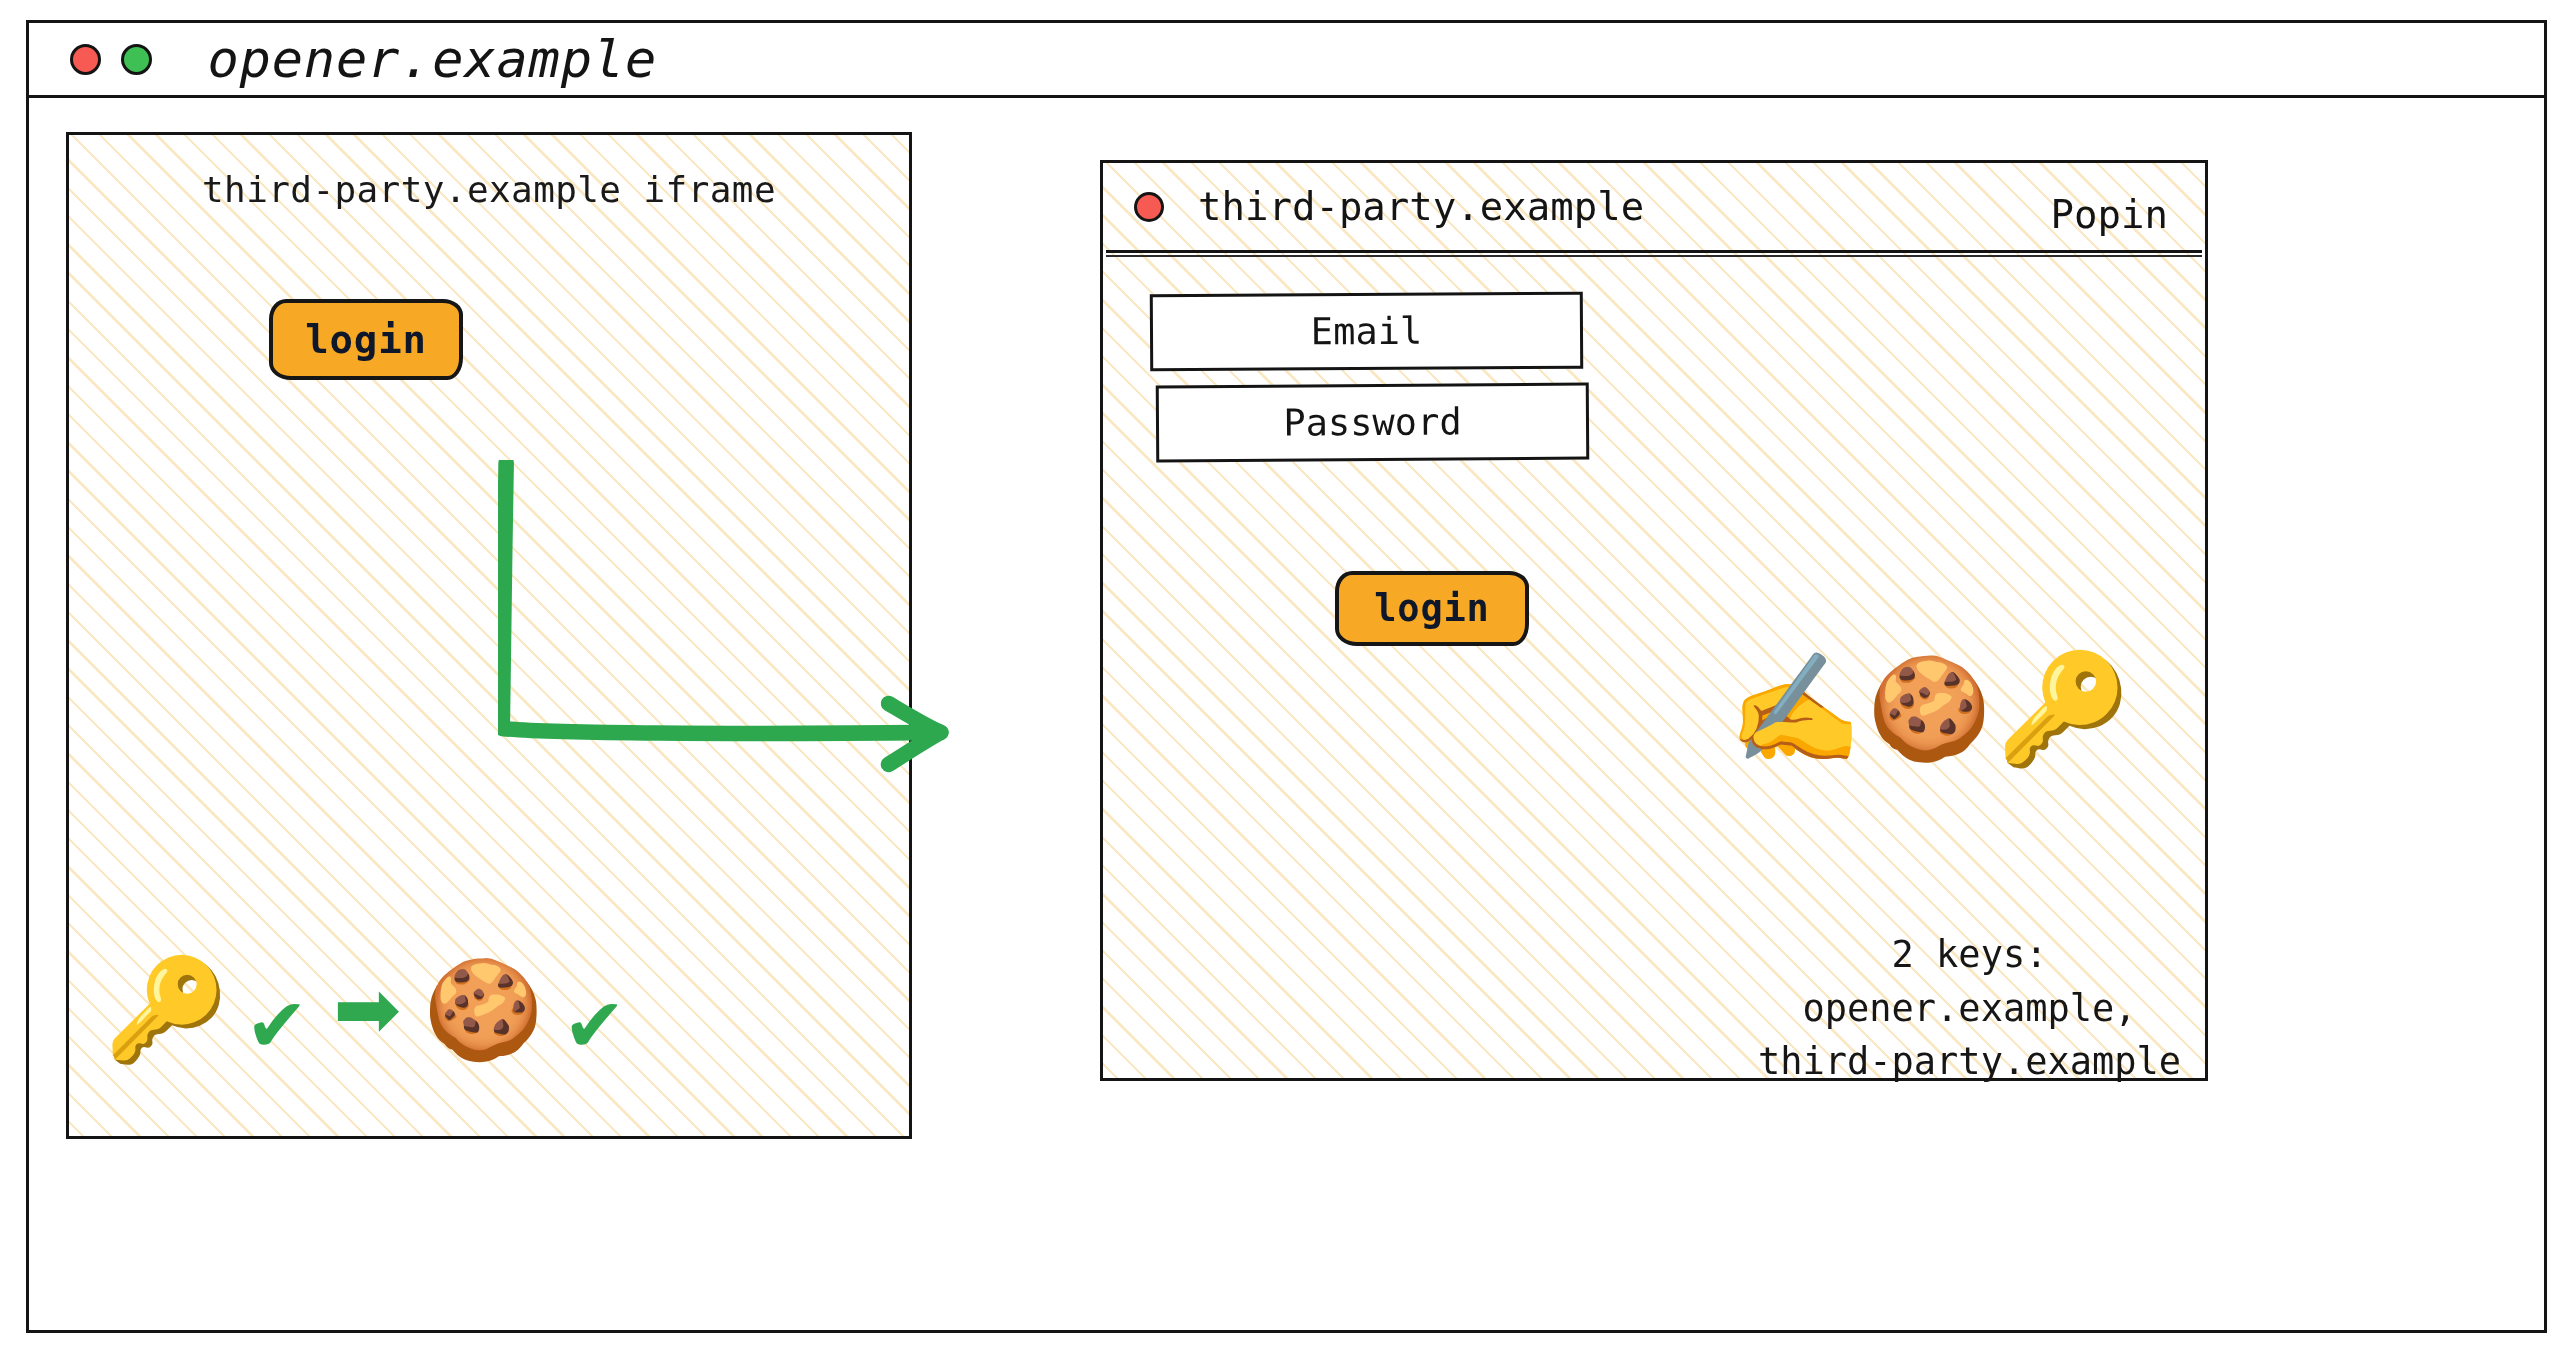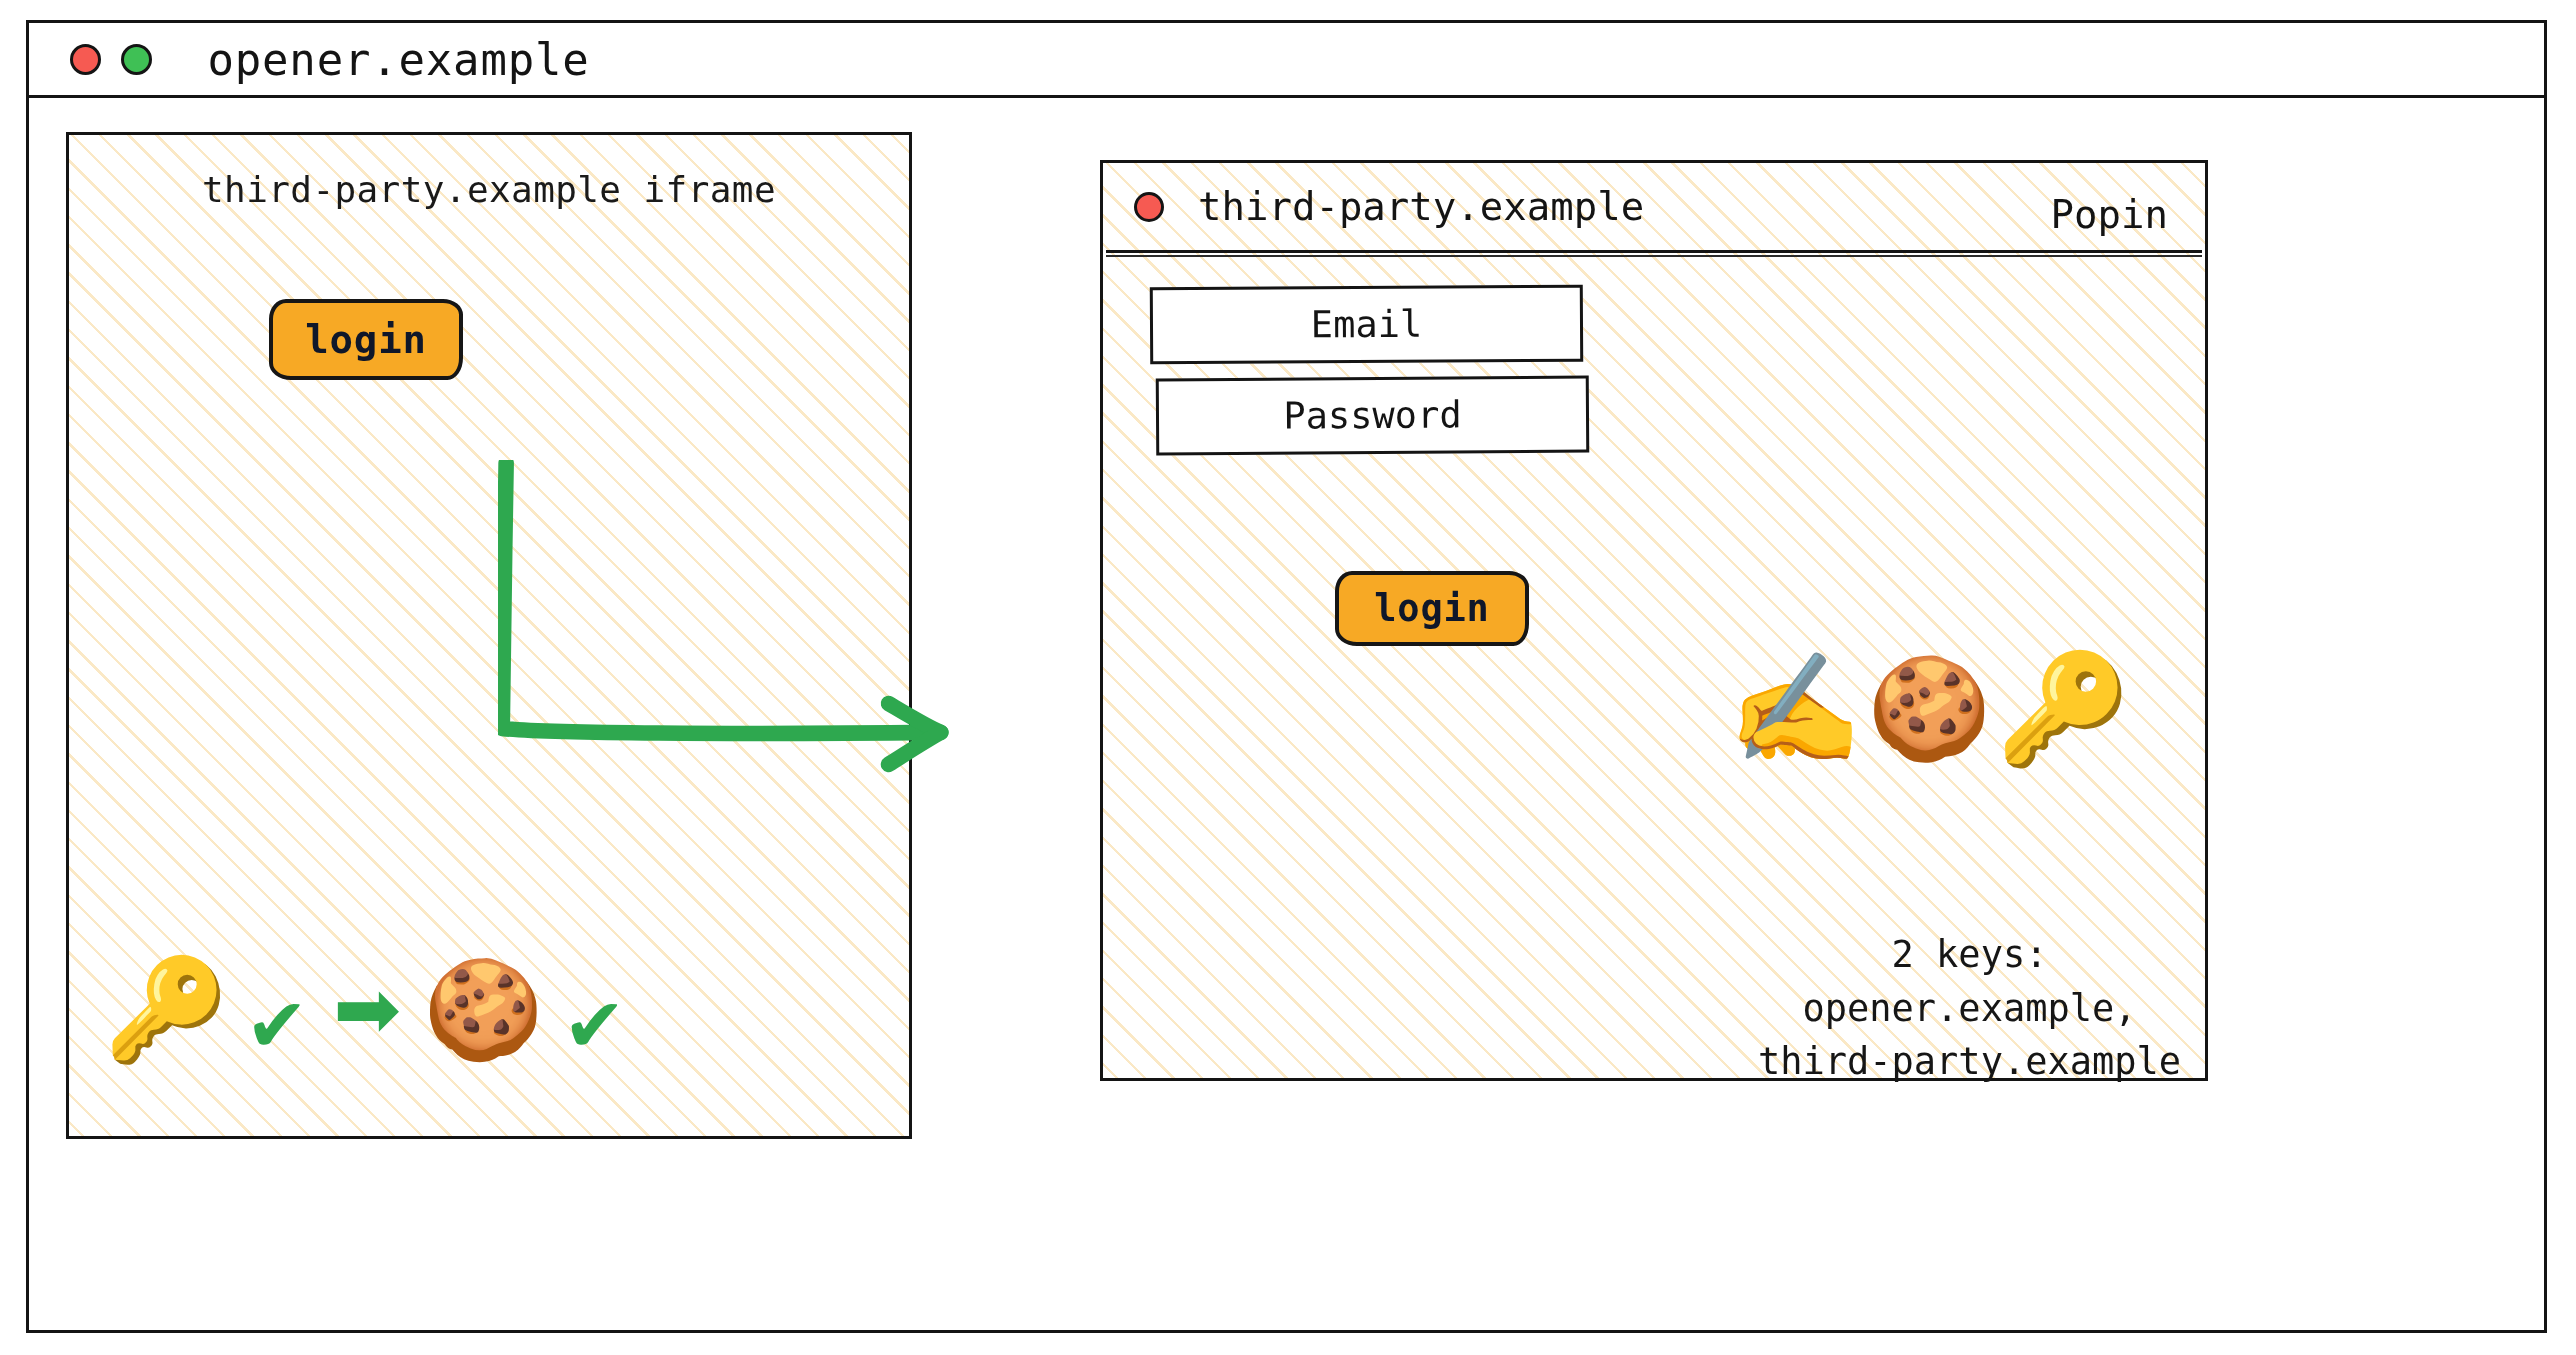--- a/index.html
+++ b/index.html
@@ -58,24 +58,25 @@
     height: 31px;
     border-radius: 50%;
     border: 3.1px solid #141414;
     box-sizing: border-box;
     flex: 0 0 auto;
   }
   .dot.red   { background: #f65a52; margin-left: 41px; }
   .dot.green { background: #3fc055; margin-left: 19.5px; }
   #browser-title {
     margin-left: 56px;
-    font-size: 44px;
+    font-size: 52px;
     color: #141414;
     letter-spacing: 0.8px;
     white-space: nowrap;
+    font-style: italic;
   }
 
   
   #iframe-panel {
     position: absolute;
     left: 37px;
     top: 91px;
     width: 846px;
     height: 1007px;
     border: 3.9px solid #141414;
@@ -207,21 +208,21 @@
     height: 7px;
     border-top: 3.9px solid #141414;
     border-bottom: 2.3px solid #2b2b2b;
     box-sizing: border-box;
   }
 
   
   #popup-form {
     position: absolute;
     left: 47px;
-    top: 123px;
+    top: 130px;
     width: 469px;
   }
   .form-field {
     position: relative;
     width: 433px;
     height: 77px;
     background: #ffffff;
     border: 3.9px solid #141414;
     box-sizing: border-box;
     display: flex;

